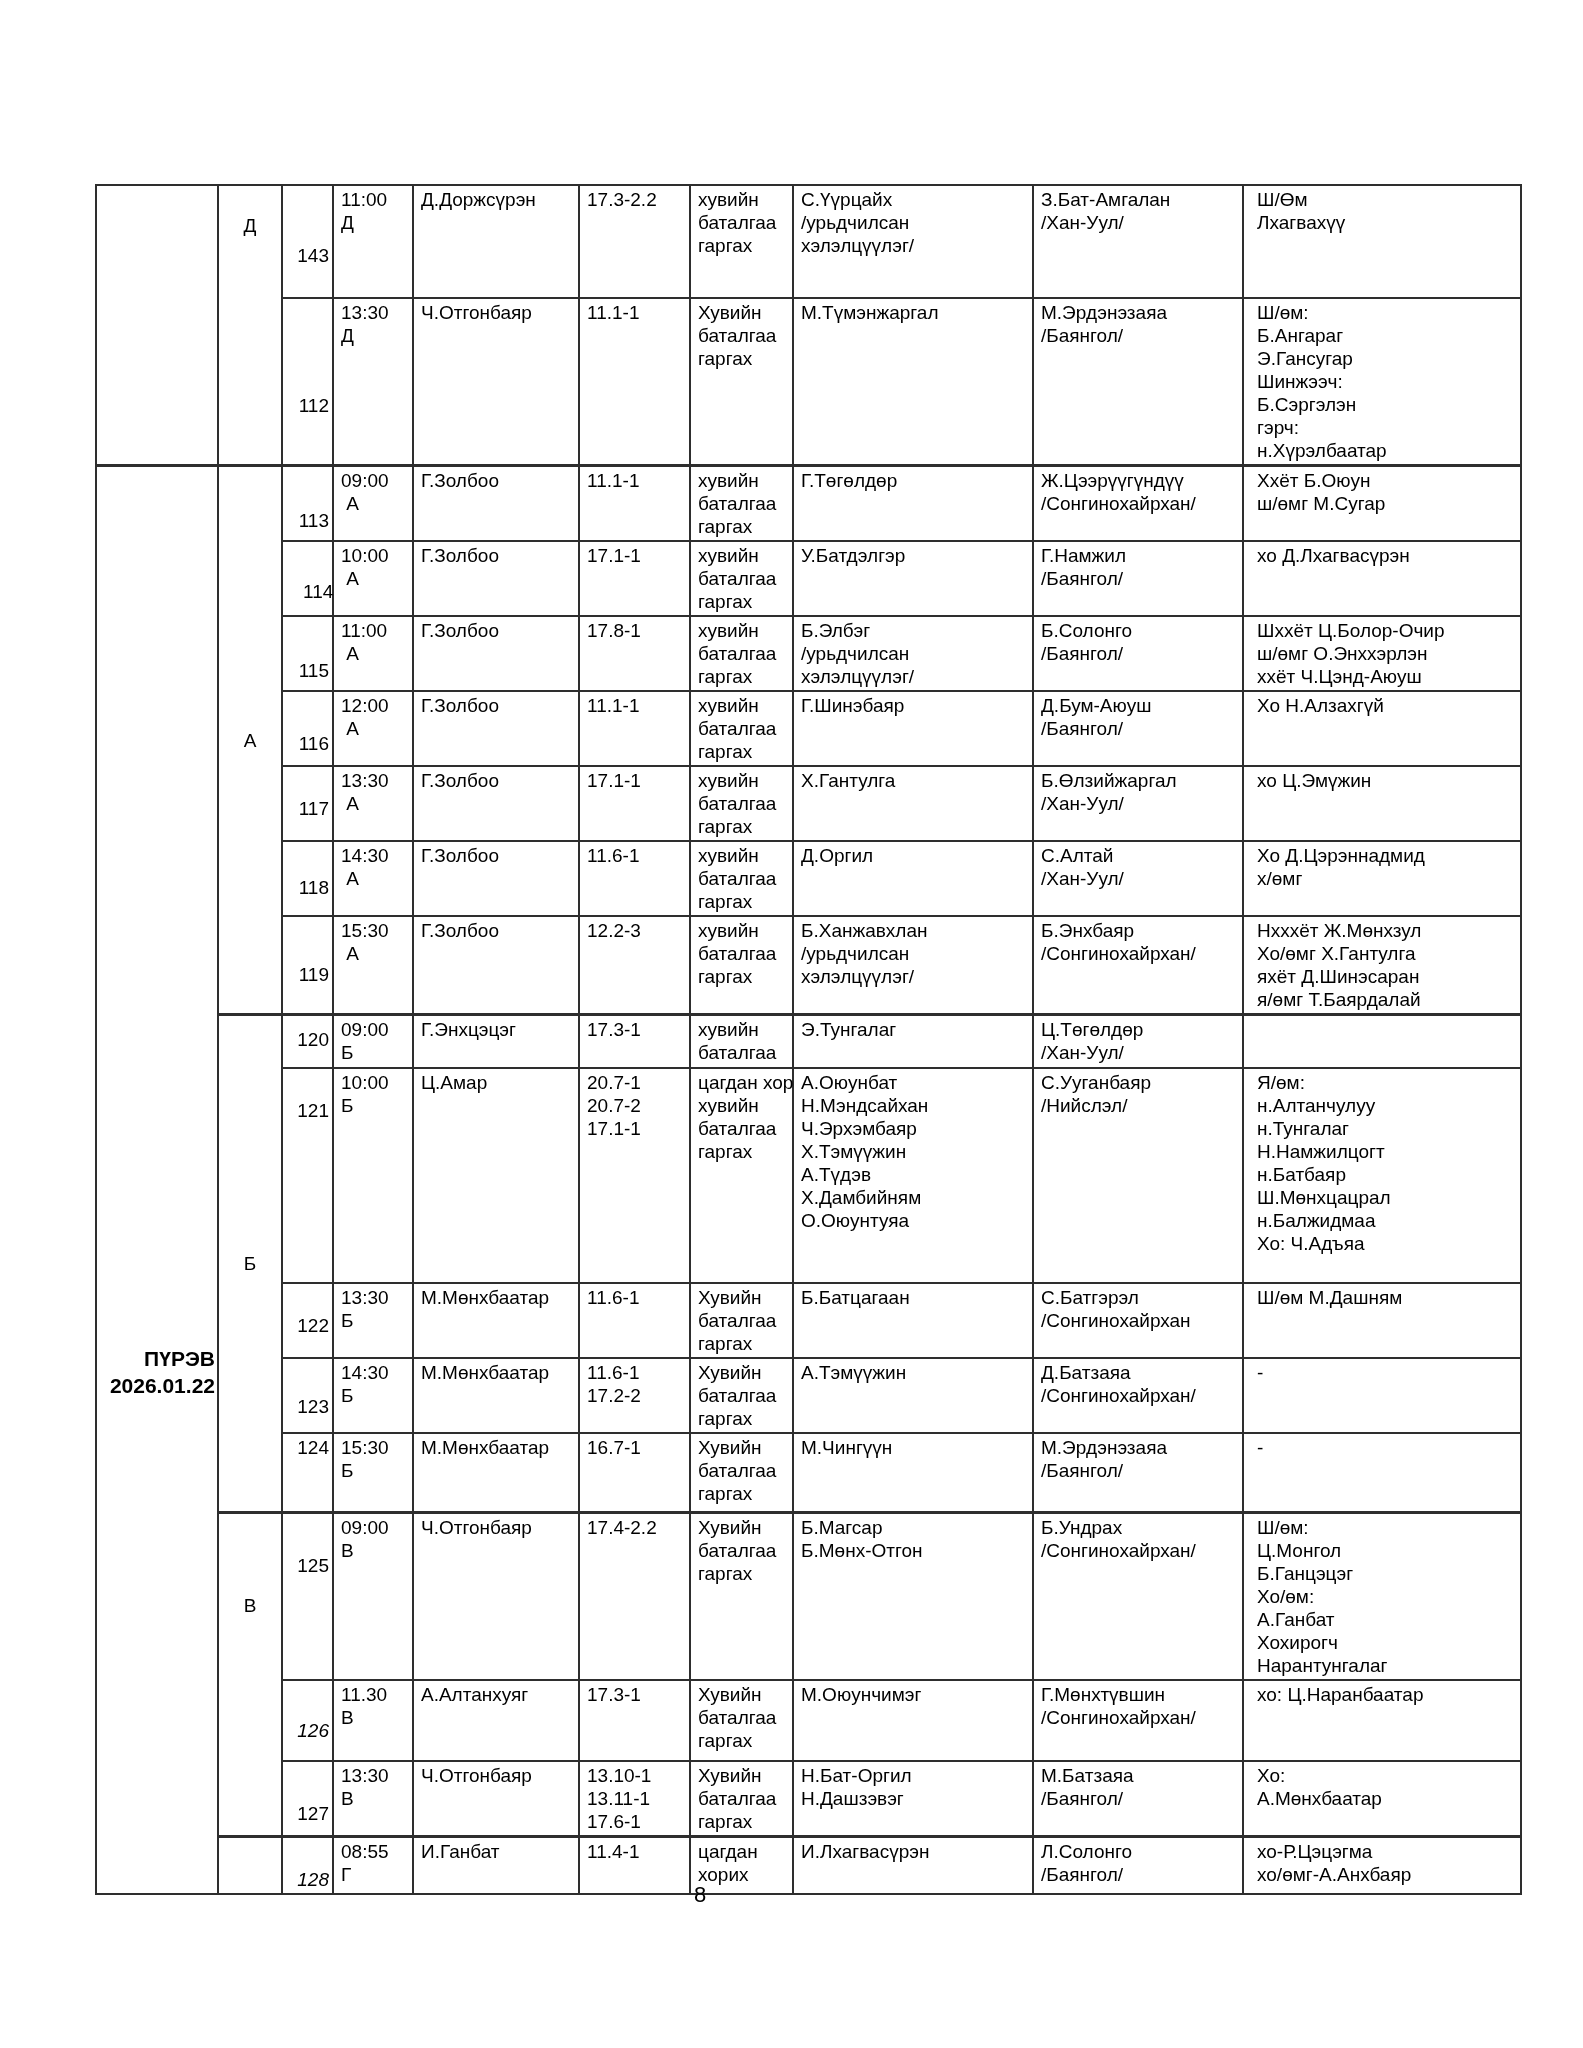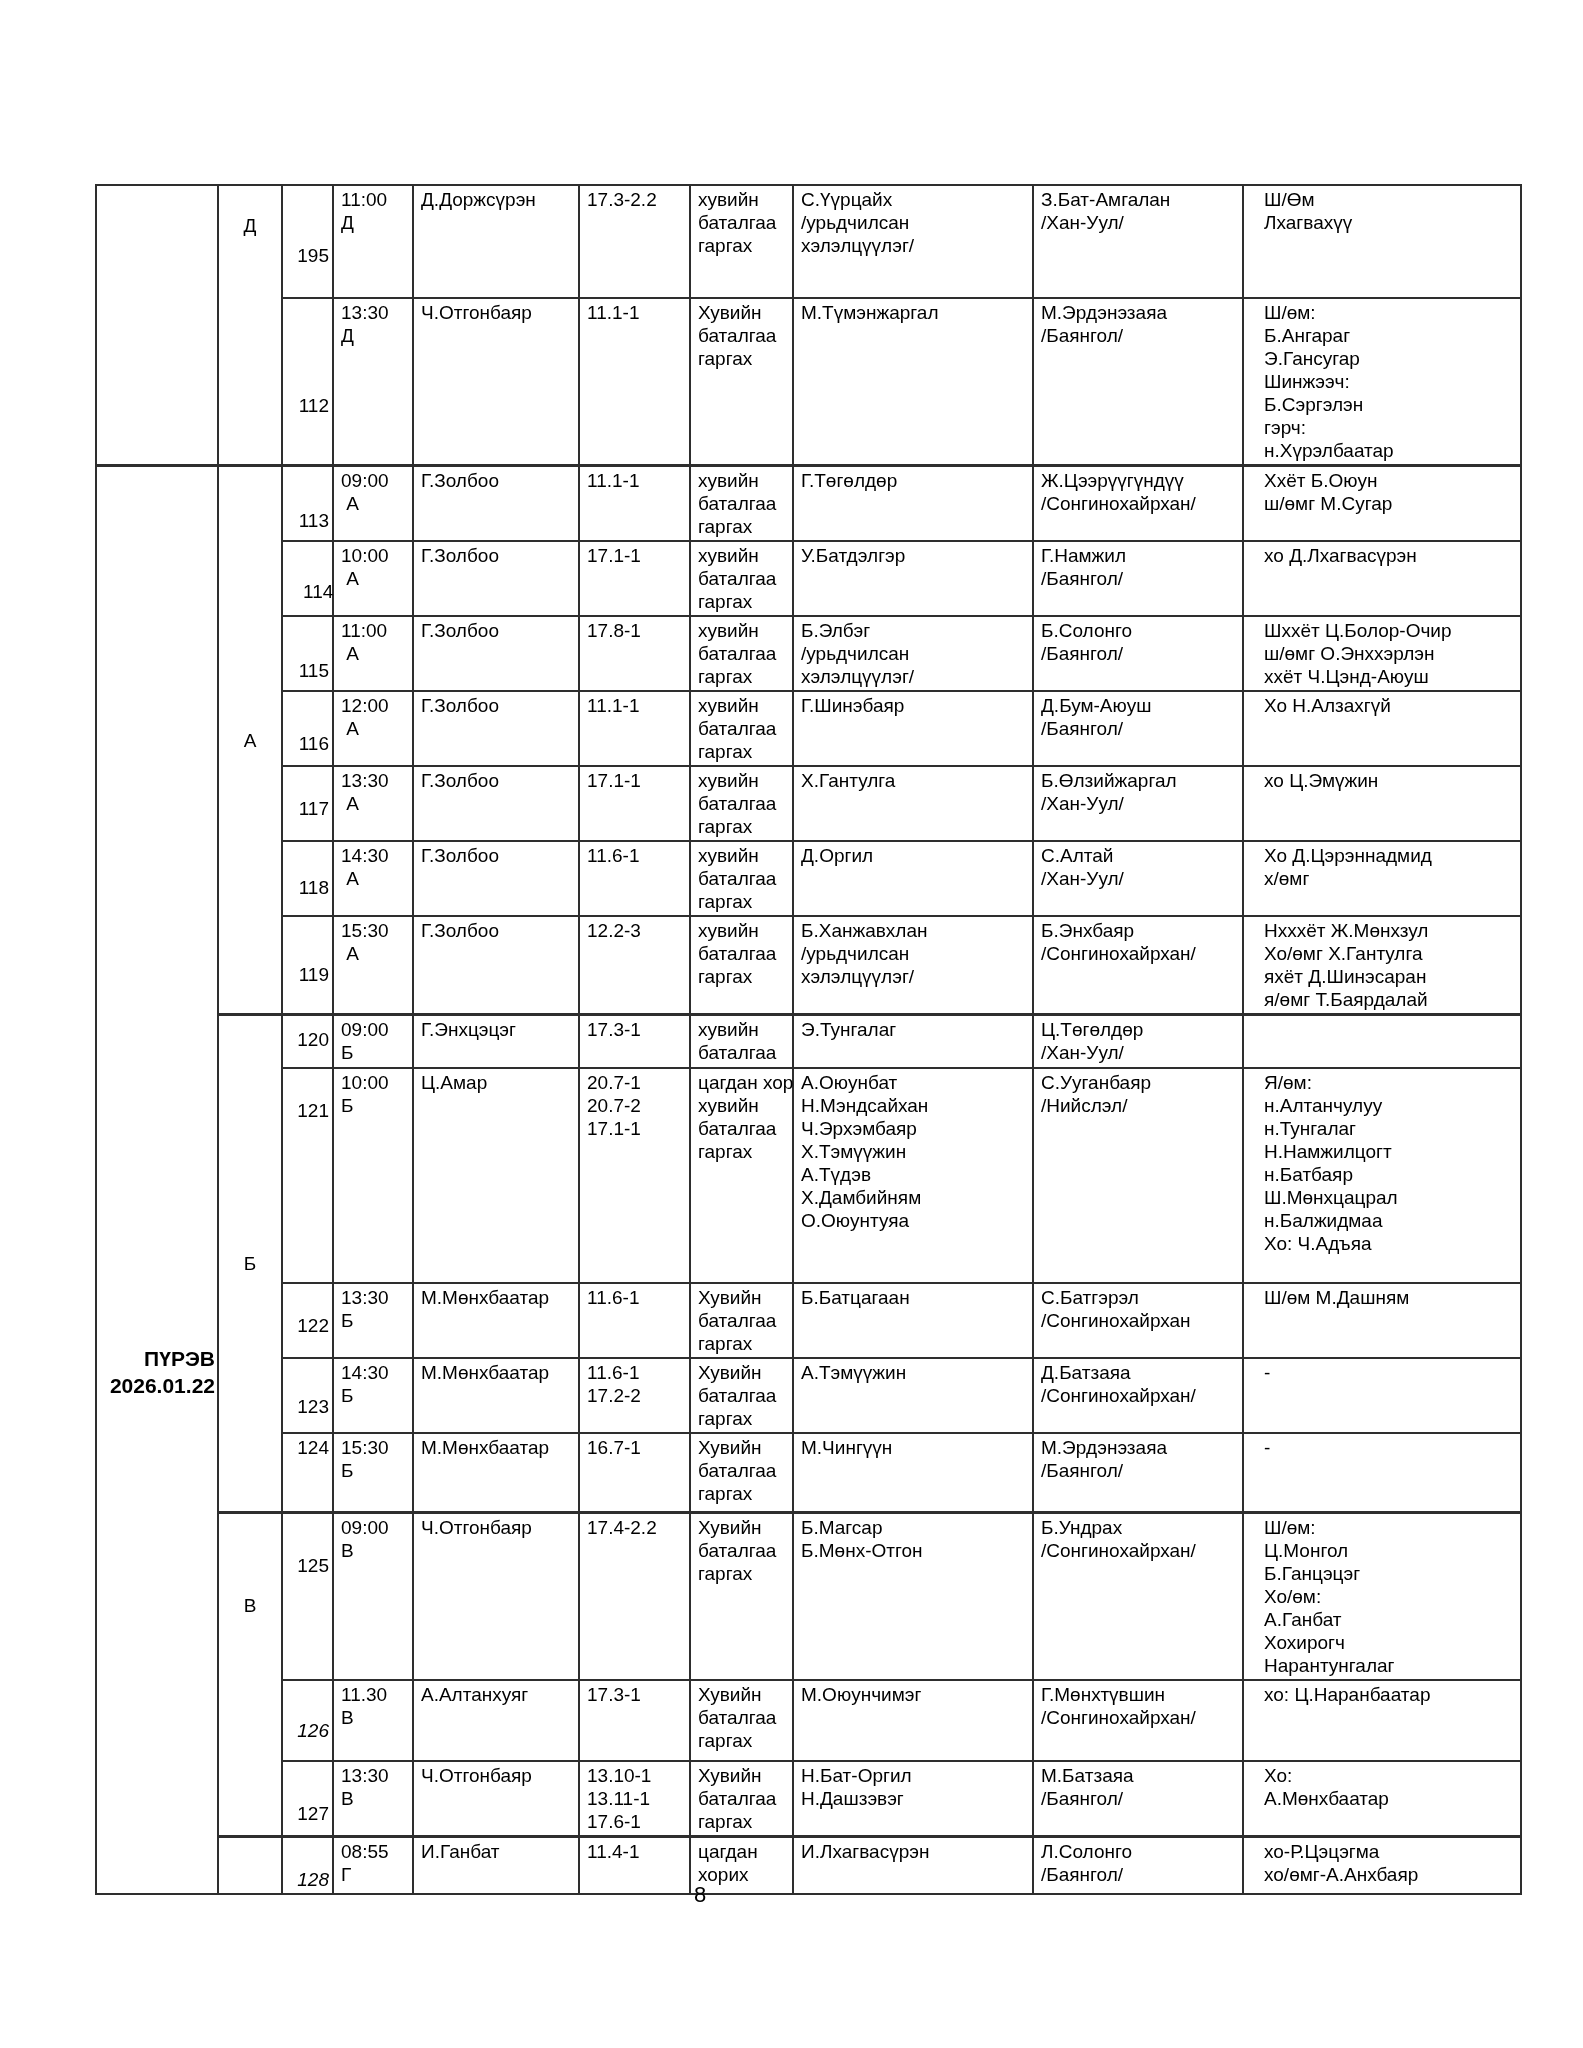--- a/index.html
+++ b/index.html
@@ -53,21 +53,21 @@
   td.section-cell.sec-padtop {
     vertical-align: top;
   }
   td.num-cell {
     text-align: right;
     padding-right: 3px;
     padding-left: 2px;
     white-space: normal;
   }
   td.time-cell { padding-left: 7px; }
-  td.participants-cell { padding-left: 20px; }
+  td.participants-cell { padding-left: 13px; }
   tr td.sec-start { border-top-width: 3px; }
   .page-number {
     position: absolute;
     left: 694px;
     top: 1882px;
     font-size: 22px;
     line-height: 26px;
   }
 </style>
 </head>
@@ -85,21 +85,21 @@
       <col style="width:111px">
       <col style="width:103px">
       <col style="width:240px">
       <col style="width:210px">
       <col style="width:278px">
     </colgroup>
     <tbody id="schedule-body">
         <tr style="height: 113px;">
           <td class="date-cell" rowspan="2"></td>
           <td class="section-cell sec-padtop" rowspan="2" style="padding-top: 28px;">Д</td>
-          <td class="num-cell" style="padding-top: 58px;">195</td>
+          <td class="num-cell" style="padding-top: 58px;">143</td>
           <td class="time-cell">11:00
 Д</td>
           <td class="judge-cell">Д.Доржсүрэн</td>
           <td class="code-cell">17.3-2.2</td>
           <td class="type-cell">хувийн
 баталгаа
 гаргах</td>
           <td class="defendant-cell">С.Үүрцайх
 /урьдчилсан
 хэлэлцүүлэг/</td>

